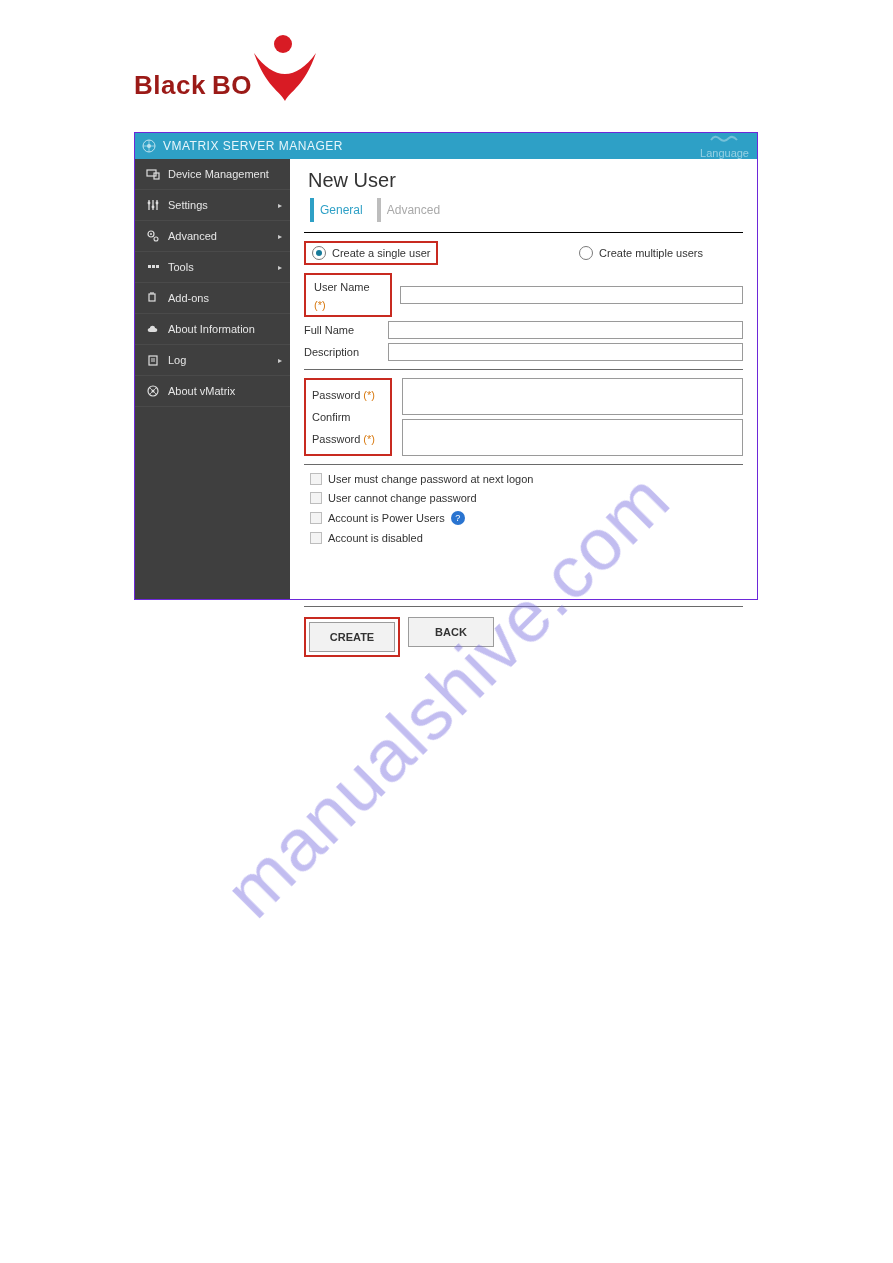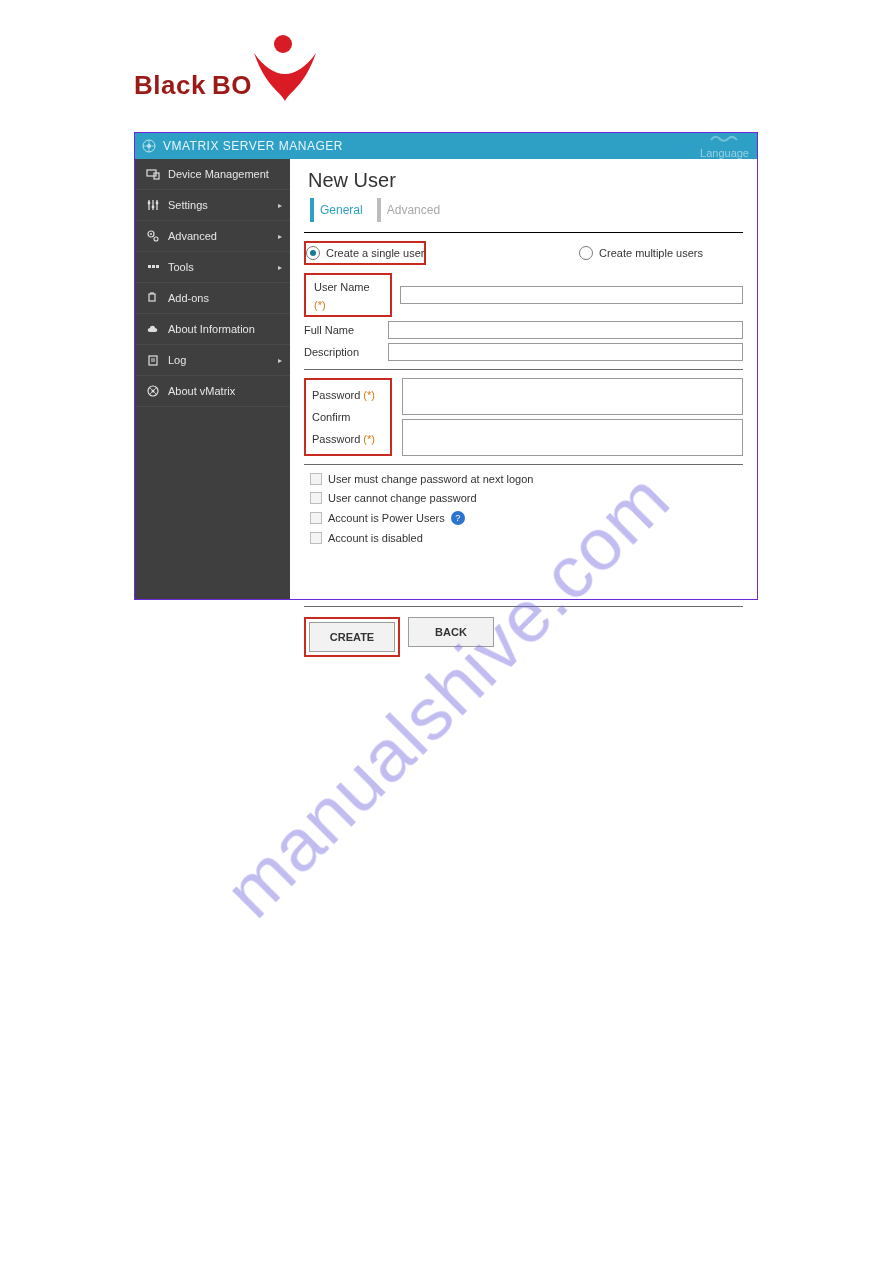--- a/index.html
+++ b/index.html
@@ -208,21 +208,21 @@
     margin: 8px 0 8px 0;
   }
   .hr.thin {
     border-top: 1px solid #6a6a6a;
   }
 
   
   .redbox {
     border: 2px solid #c82a20;
     box-sizing: border-box;
-    padding: 3px 0;
+    padding: 3px 6px;
   }
 
   .radio-row {
     display: flex;
     align-items: center;
     margin-top: 2px;
   }
   .radio-group {
     display: flex;
     align-items: center;

